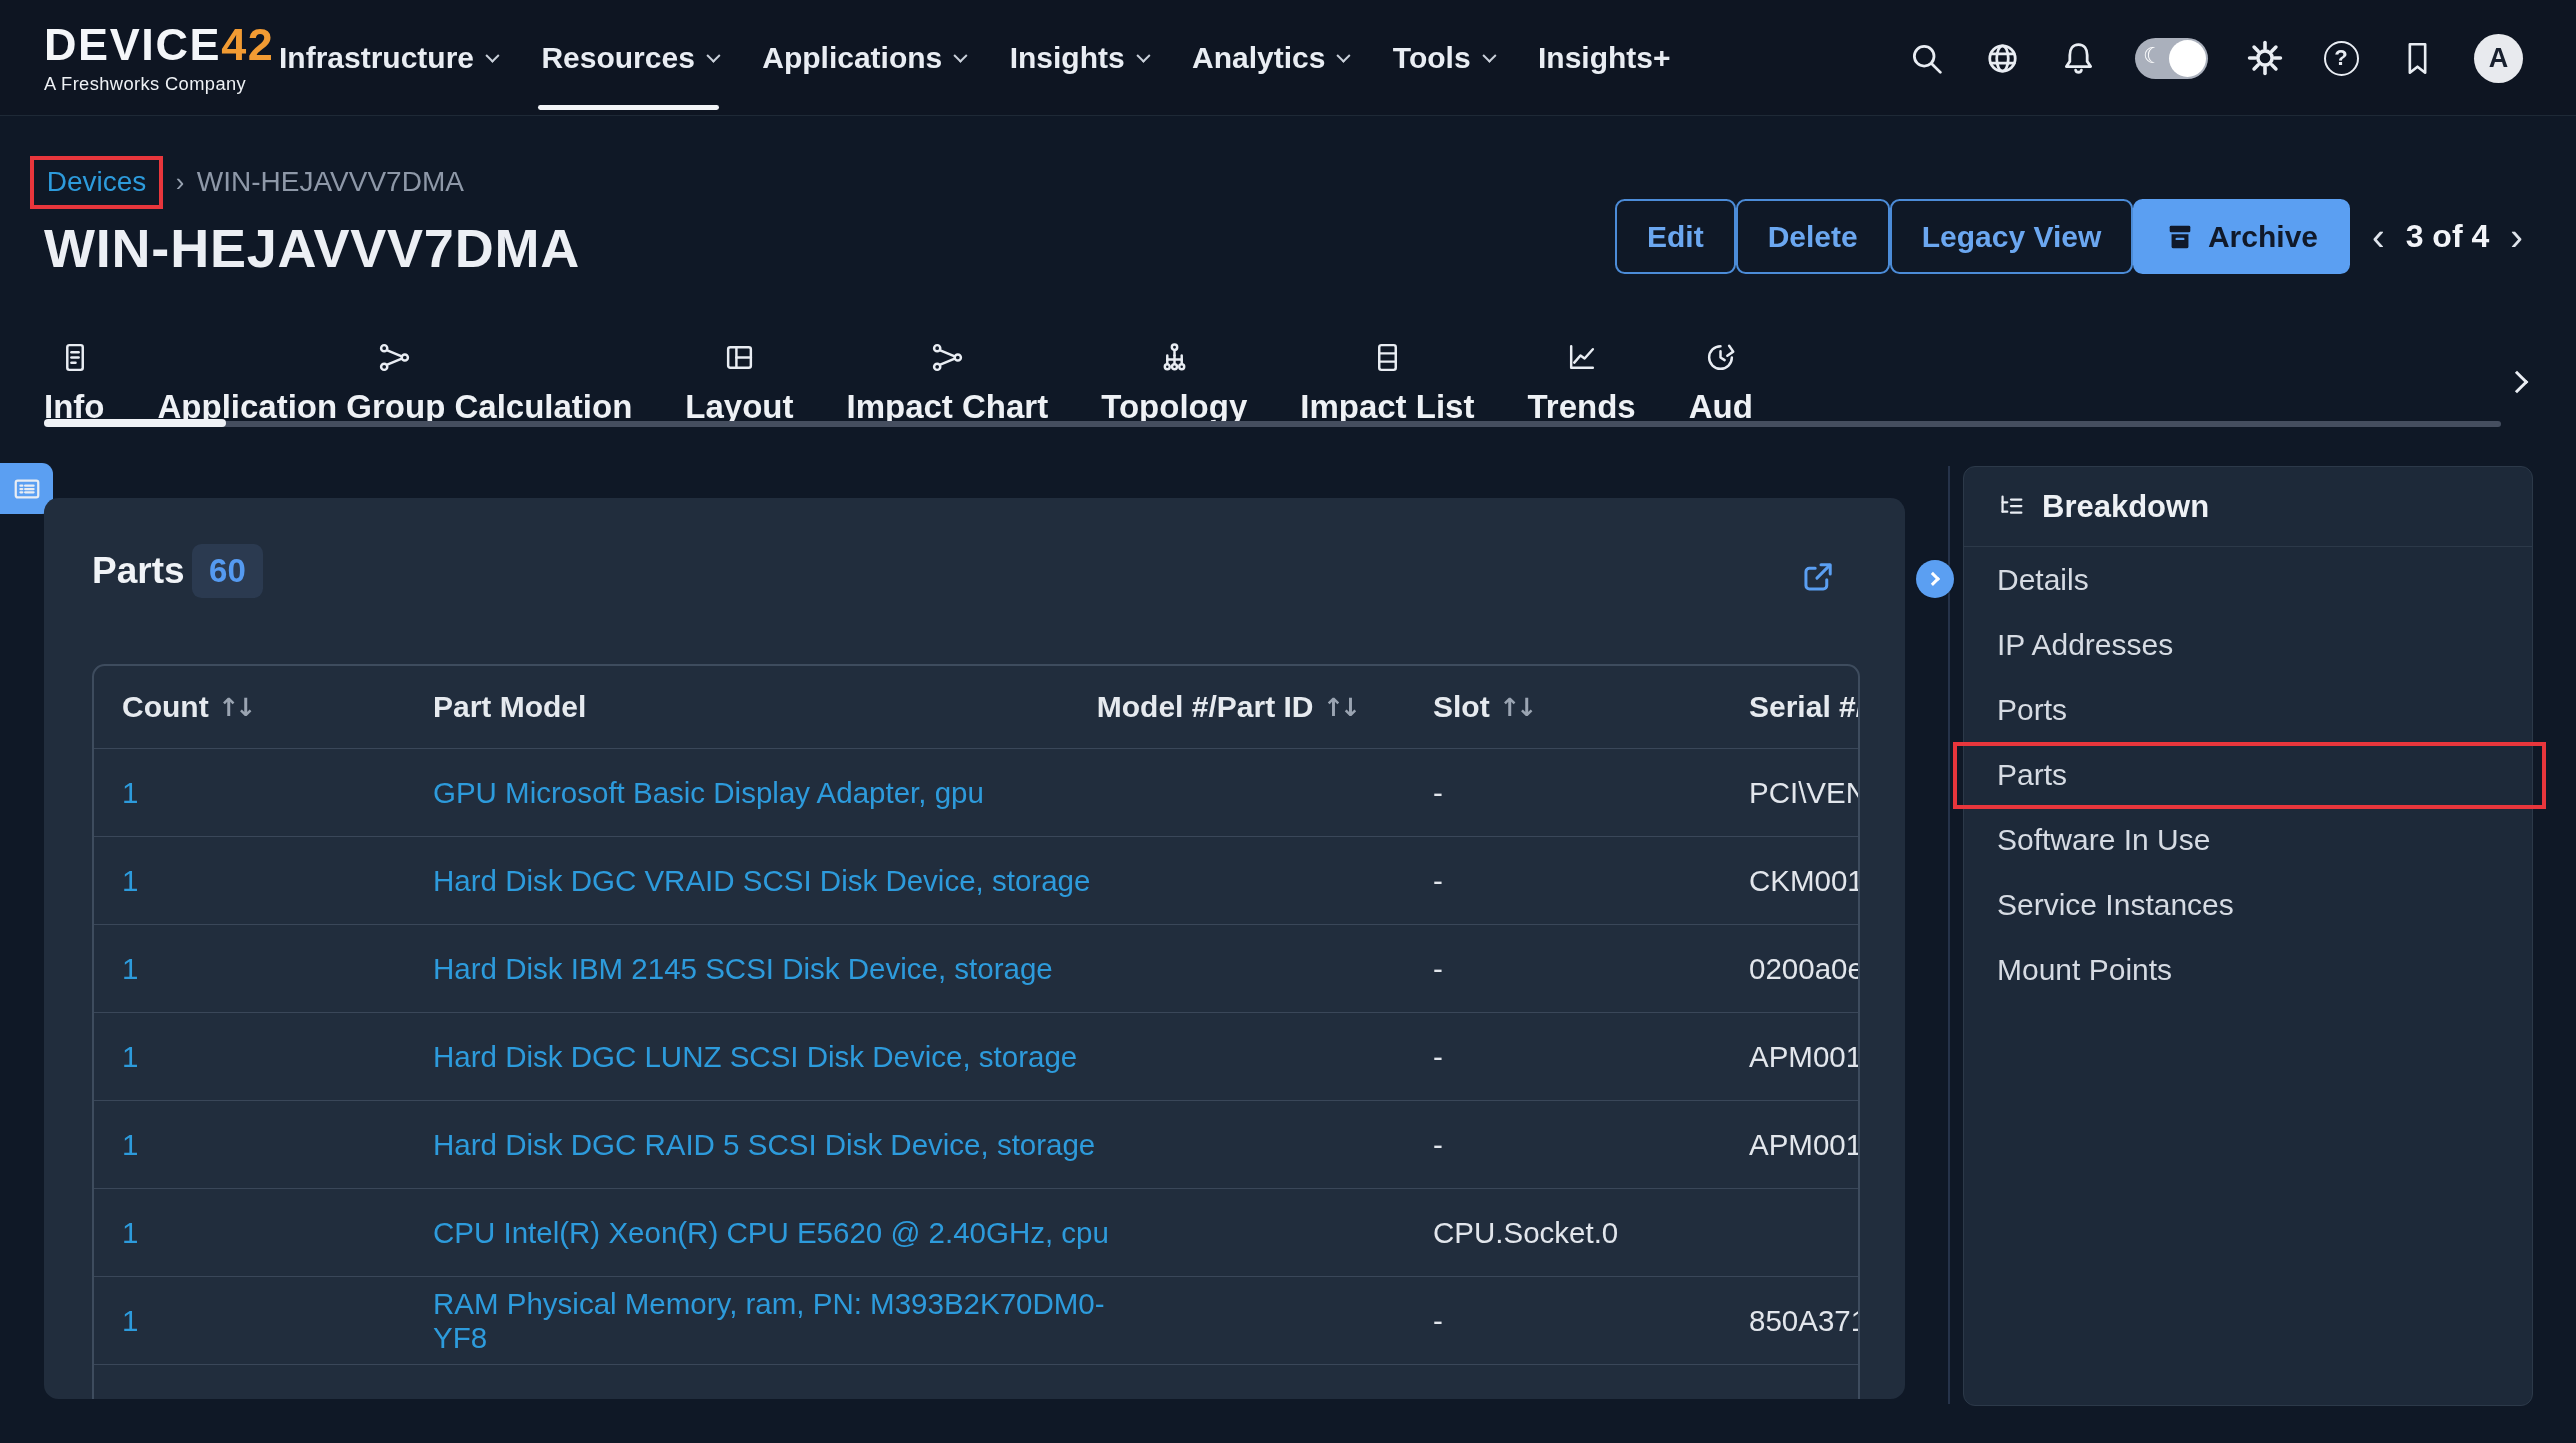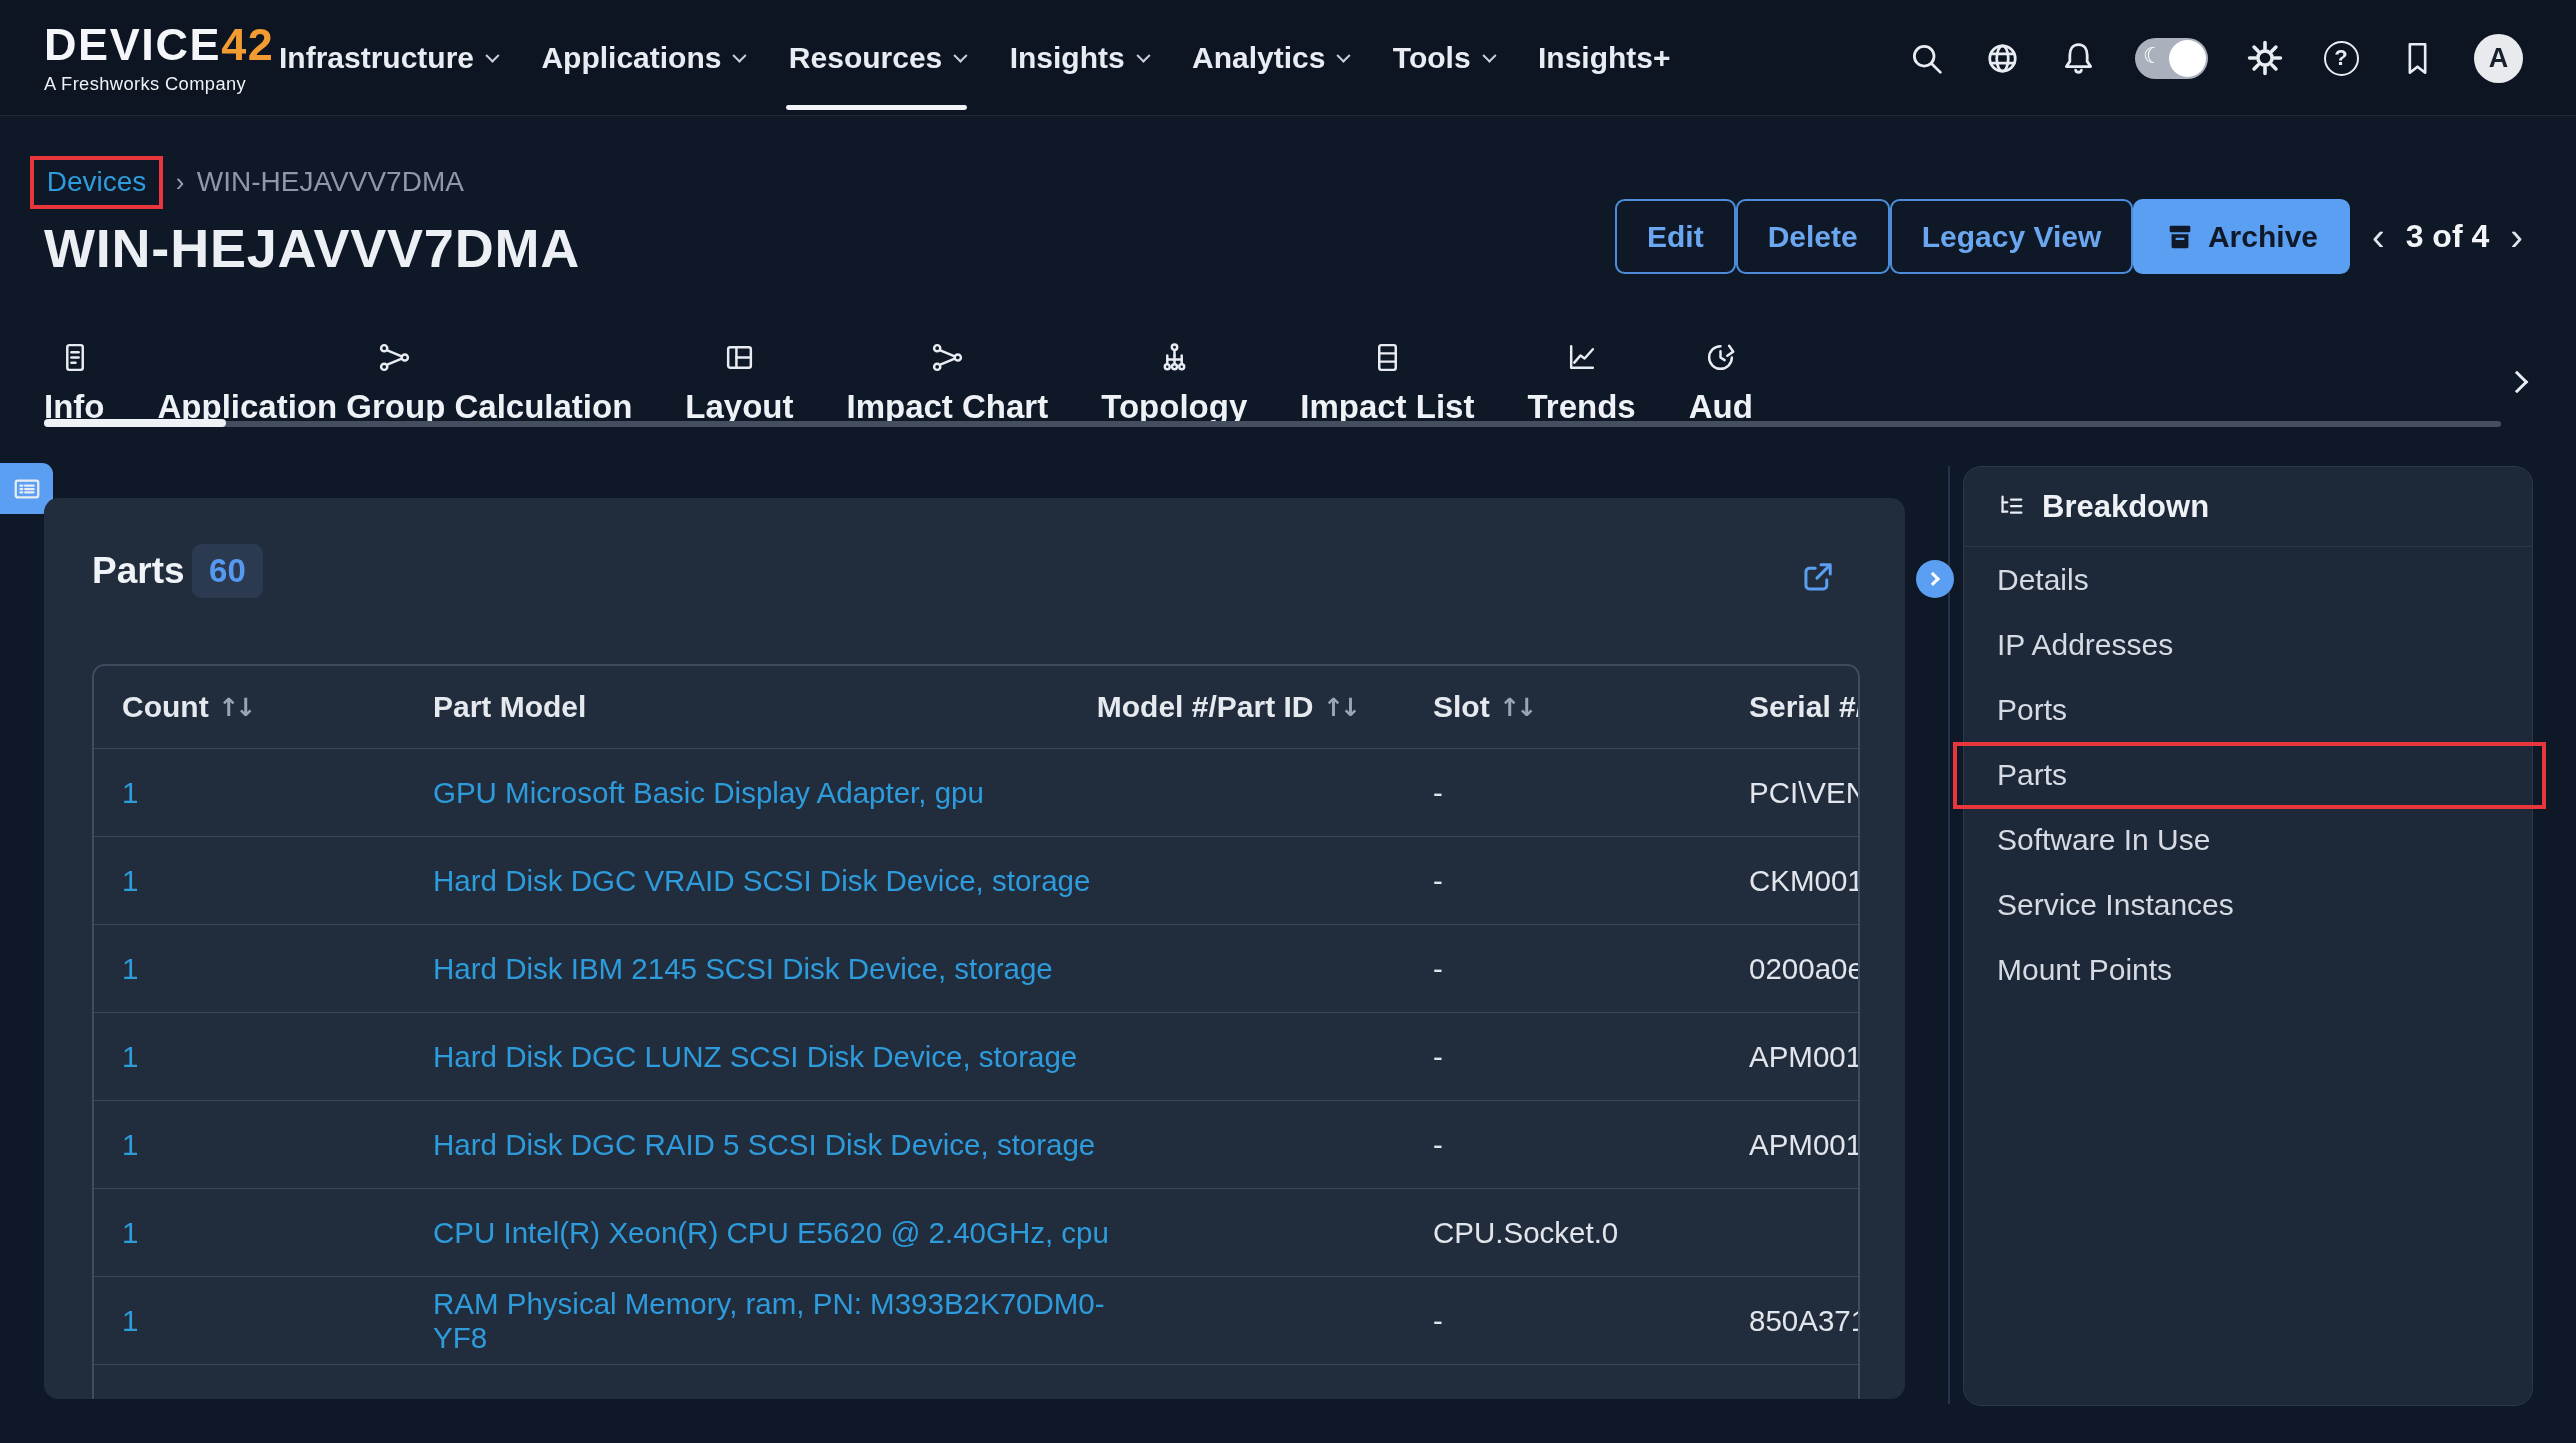--- a/index.html
+++ b/index.html
@@ -72,47 +72,47 @@
   .c3{justify-content:flex-end;display:flex;}
   .c4{padding-left:76px;}
   .c5{padding-left:57px;white-space:nowrap;overflow:hidden;}
   .cell{font-size:29.5px;color:#e2e6ec;}
   .cell.link{color:var(--link);cursor:pointer;}
 
   
   .vdivider{position:absolute;left:1948px;top:466px;width:1.6px;height:938px;background:#26334a;}
   .collapse-btn{position:absolute;left:1916px;top:560px;width:38px;height:38px;border-radius:50%;background:var(--ui-blue);display:flex;align-items:center;justify-content:center;cursor:pointer;box-shadow:0 0 0 1.6px rgba(15,24,38,.35);}
   .collapse-btn .c{width:10.4px;height:10.4px;border-right:3.2px solid #fff;border-top:3.2px solid #fff;transform:rotate(45deg) translate(-1.6px,1.6px);}
-  .sidebar{position:absolute;left:1963px;top:466px;width:570px;height:940px;background:var(--sidebar);border:1.6px solid var(--soft-border);border-radius:18px;}
+  .sidebar{position:absolute;left:1963px;top:466px;width:570px;height:940px;background:var(--sidebar);border:1.6px solid var(--soft-border);border-radius:12px;}
   .sb-head{height:80px;display:flex;align-items:center;gap:16px;padding:0 32px;border-bottom:1.6px solid var(--soft-border);}
   .sb-title{font-size:31px;font-weight:800;color:#eef1f5;}
   .sb-item{height:65px;display:flex;align-items:center;padding-left:33px;font-size:30px;color:#d6dbe3;cursor:pointer;}
   .sb-redbox{position:absolute;left:-11px;width:593px;height:67px;border:4px solid var(--red);pointer-events:none;}
 </style>
 </head>
 <body>
 
 <header class="topnav">
   <div class="logo">
     <div class="logo-line1"><span>DEVICE</span><span class="accent">42</span></div>
     <div class="logo-line2">A Freshworks Company</div>
   </div>
   <ul class="nav-list" id="nav-list">
       <li class="nav-item">
         <span>Infrastructure</span>
         <span class="chev-down"></span>
       </li>
-      <li class="nav-item">
-        <span>Applications</span>
-        <span class="chev-down"></span>
-      </li>
       <li class="nav-item active">
         <span>Resources</span>
         <span class="chev-down"></span>
         <span class="nav-underline"></span>
+      </li>
+      <li class="nav-item">
+        <span>Applications</span>
+        <span class="chev-down"></span>
       </li>
       <li class="nav-item">
         <span>Insights</span>
         <span class="chev-down"></span>
       </li>
       <li class="nav-item">
         <span>Analytics</span>
         <span class="chev-down"></span>
       </li>
       <li class="nav-item">

